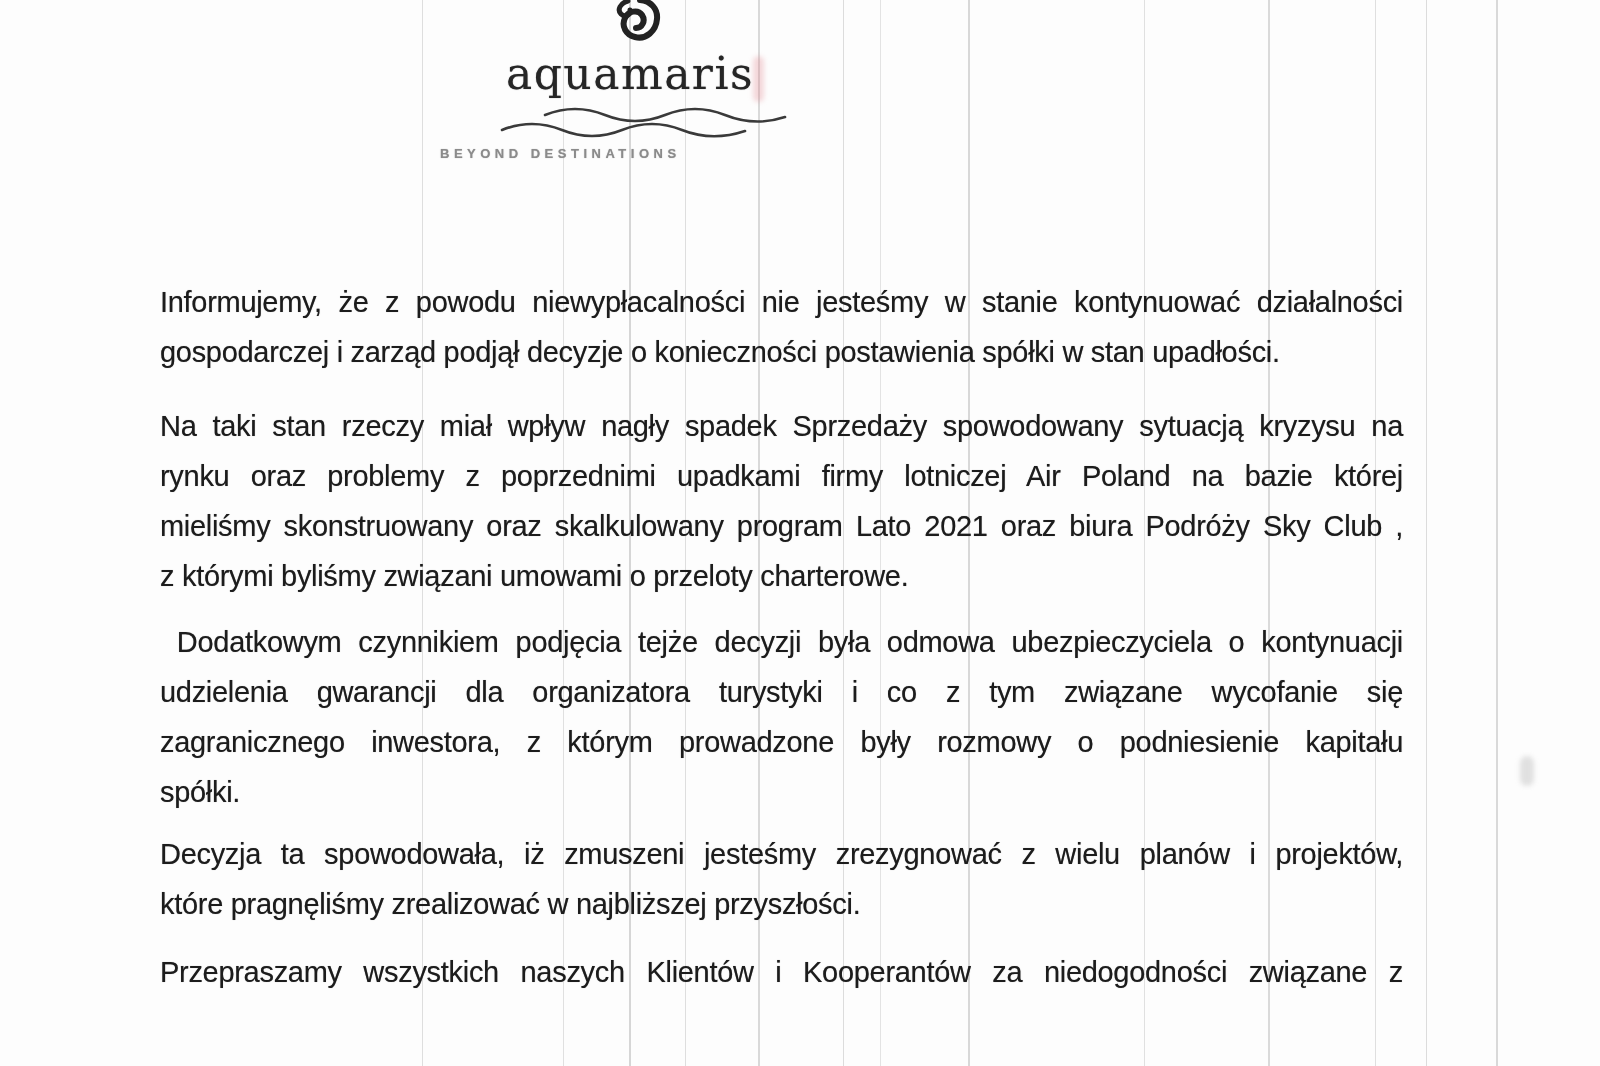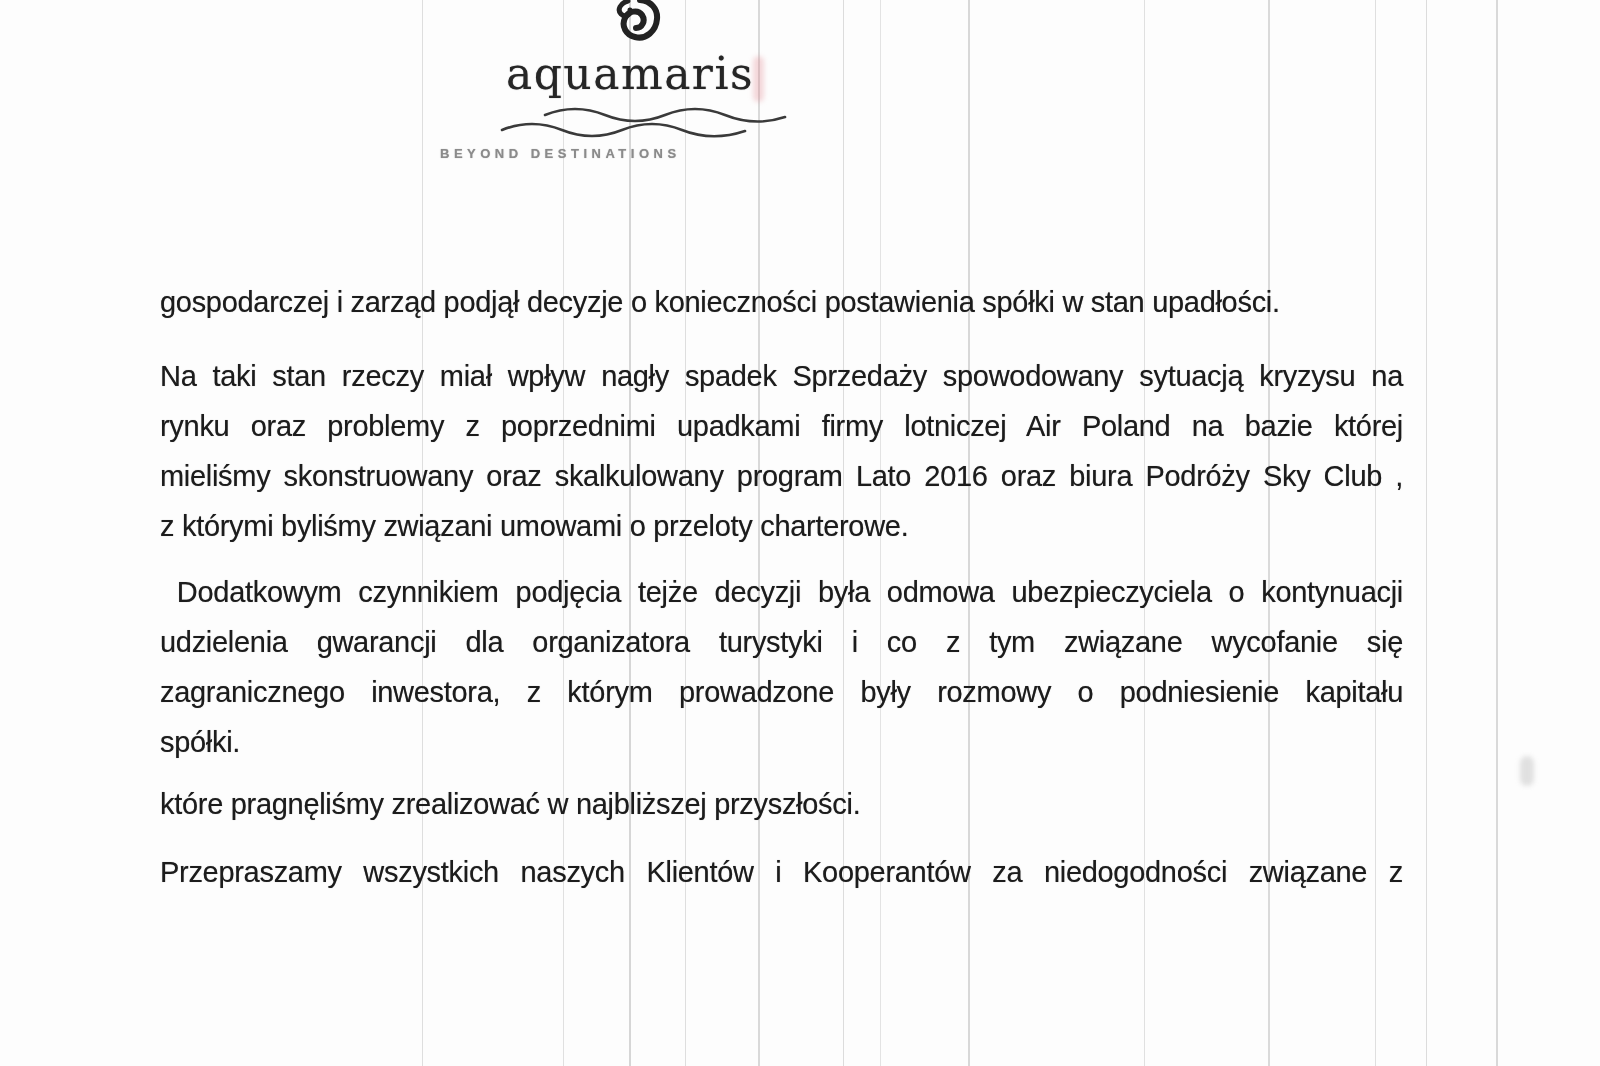--- a/index.html
+++ b/index.html
@@ -75,34 +75,36 @@
       <path d="M85 9 q30 -12 60 0 t60 0 t60 0 t60 2" stroke="#3a3a3a" stroke-width="2.6" stroke-linecap="round"></path>
       <path d="M42 24 q30 -12 60 0 t60 0 t60 0 t63 1" stroke="#3a3a3a" stroke-width="2.6" stroke-linecap="round"></path>
     </svg>
   </div>
   <div class="tagline">BEYOND DESTINATIONS</div>
 </div>
 
 <div class="letter">
   <div>
       <div class="para para-0">
+        <div class="line j">Informujemy, że z powodu niewypłacalności nie jesteśmy w stanie kontynuować działalności</div>
         <div class="line">gospodarczej i zarząd podjął decyzje o konieczności postawienia spółki w stan upadłości.</div>
       </div>
       <div class="para para-1">
         <div class="line j">Na taki stan rzeczy miał wpływ nagły spadek Sprzedaży spowodowany sytuacją kryzysu na</div>
         <div class="line j">rynku oraz problemy z poprzednimi upadkami firmy lotniczej Air Poland na bazie której</div>
-        <div class="line j">mieliśmy skonstruowany oraz skalkulowany program Lato 2016 oraz biura Podróży Sky Club ,</div>
+        <div class="line j">mieliśmy skonstruowany oraz skalkulowany program Lato 2021 oraz biura Podróży Sky Club ,</div>
         <div class="line">z którymi byliśmy związani umowami o przeloty charterowe.</div>
       </div>
       <div class="para para-2">
         <div class="line j">&nbsp;Dodatkowym czynnikiem podjęcia tejże decyzji była odmowa ubezpieczyciela o kontynuacji</div>
         <div class="line j">udzielenia gwarancji dla organizatora turystyki i co z tym związane wycofanie się</div>
         <div class="line j">zagranicznego inwestora, z którym prowadzone były rozmowy o podniesienie kapitału</div>
         <div class="line">spółki.</div>
       </div>
       <div class="para para-3">
+        <div class="line j">Decyzja ta spowodowała, iż zmuszeni jesteśmy zrezygnować z wielu planów i projektów,</div>
         <div class="line">które pragnęliśmy zrealizować w najbliższej przyszłości.</div>
       </div>
       <div class="para para-4">
         <div class="line j">Przepraszamy wszystkich naszych Klientów i Kooperantów za niedogodności związane z</div>
       </div>
     </div>
 </div>
 
 </body></html>

